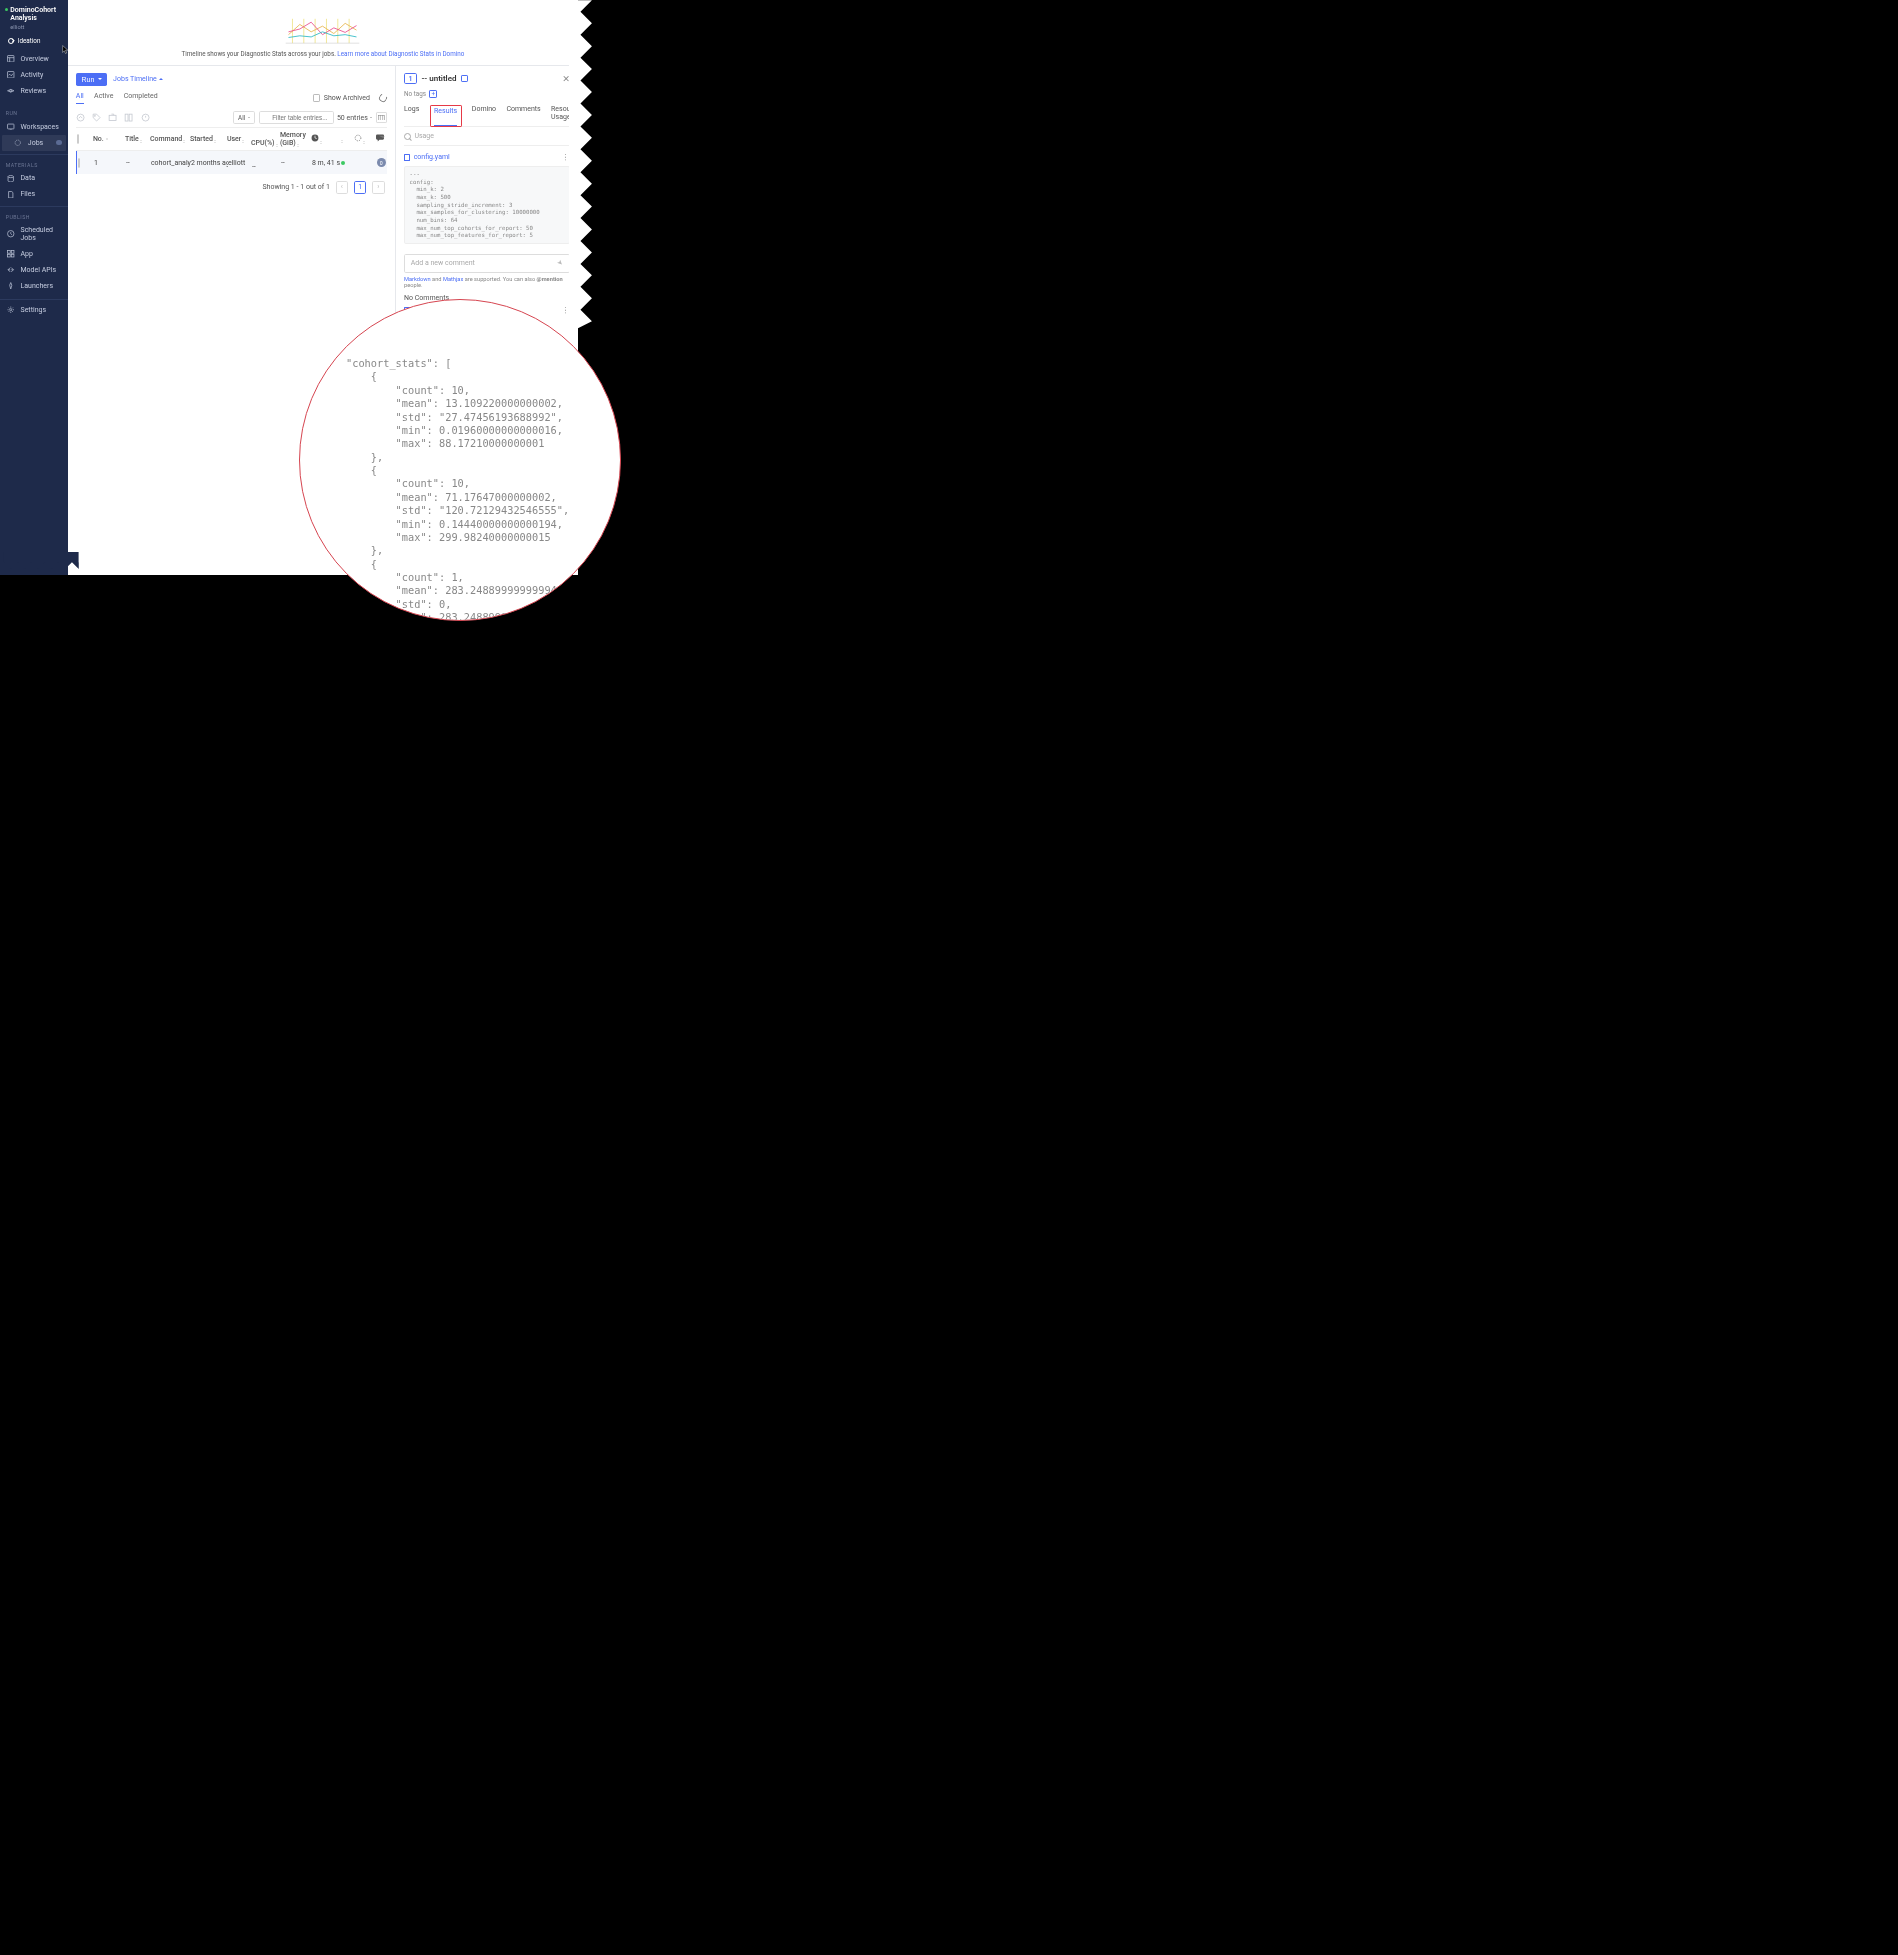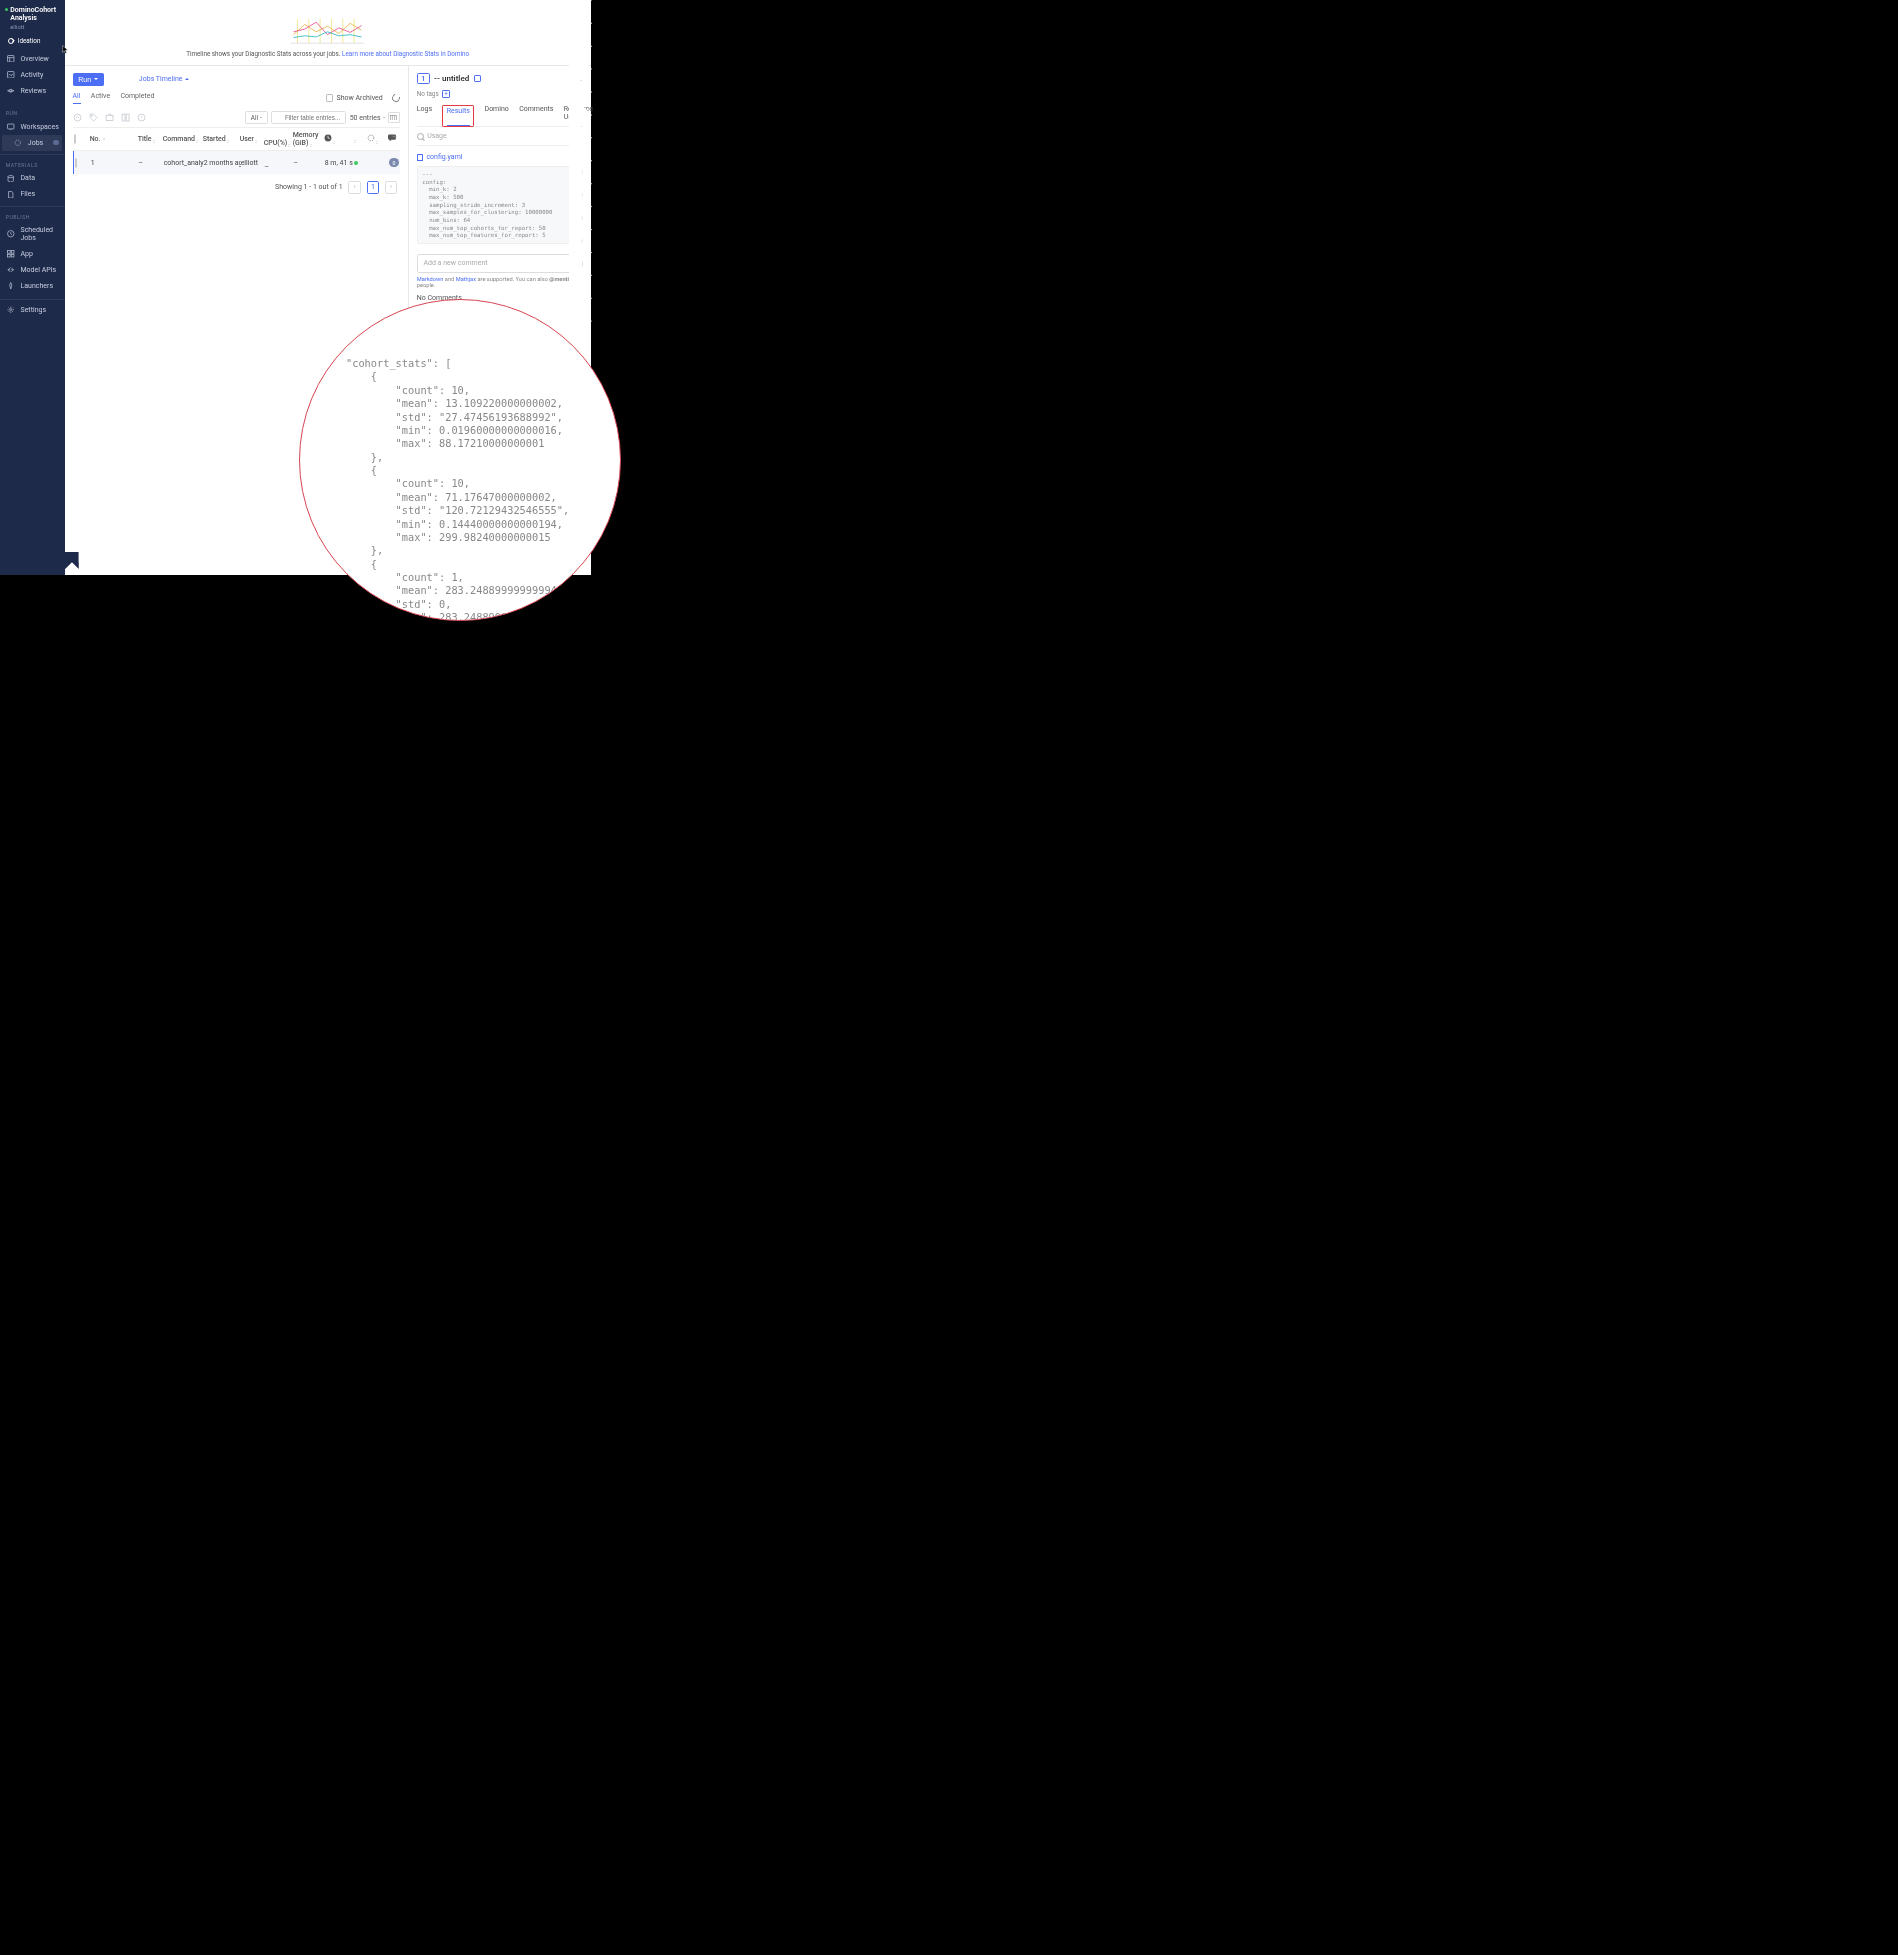--- a/index.html
+++ b/index.html
@@ -39,21 +39,21 @@
 .chart-box { width: 75px; height: 34px; margin: 0 auto 4.6px; position: relative; background: #fff; }
 .chart-box svg { width: 100%; height: 100%; }
 .chart-caption { font-size: 6.3px; color: #555; }
 .chart-caption a { color: #4c6ef5; text-decoration: none; }
 .content { display: flex; flex: 1; border-top: 0.6px solid #e6e8ec; }
 .left-pane { flex: 1; padding: 7px 8px; min-width: 0; border-left: 1.7px solid #4c6ef5; margin-left: 0; }
 .left-pane { border-left: none; }
 .run-row { display: flex; align-items: center; gap: 5.7px; margin-bottom: 5.7px; }
 .btn-run { background: #4c6ef5; color: #fff; border: none; border-radius: 1.7px; padding: 2.9px 5.7px; font-size: 7px; display: flex; align-items: center; gap: 3.4px; cursor: pointer; }
 .btn-run .chev { border-left: 2.3px solid transparent; border-right: 2.3px solid transparent; border-top: 2.3px solid #fff; }
-.link-blue { color: #4c6ef5; font-size: 7px; cursor: pointer; display: flex; align-items: center; gap: 2.3px; margin-left: 29px; }
+.link-blue { color: #4c6ef5; font-size: 7px; cursor: pointer; display: flex; align-items: center; gap: 2.3px; }
 .link-blue .chev-up { border-left: 2.3px solid transparent; border-right: 2.3px solid transparent; border-bottom: 2.3px solid #4c6ef5; }
 .tabs-row { display: flex; align-items: center; justify-content: space-between; margin-bottom: 4.6px; }
 .tabs { display: flex; gap: 10.3px; font-size: 7px; }
 .tab { color: #666; padding-bottom: 3.4px; cursor: pointer; }
 .tab.active { color: #4c6ef5; border-bottom: 1.1px solid #4c6ef5; }
 .archived { display: flex; align-items: center; gap: 3.4px; font-size: 7px; color: #555; }
 .archived .cb { width: 7.5px; height: 7.5px; border: 0.6px solid #bbb; border-radius: 1.1px; }
 .reload { width: 8px; height: 8px; border: 0.9px solid #888; border-radius: 50%; border-top-color: transparent; transform: rotate(30deg); position: relative; }
 .toolbar-row { display: flex; align-items: center; justify-content: space-between; padding: 2.3px 0; border-bottom: 0.6px solid #eee; }
 .tb-icons { display: flex; gap: 7px; align-items: center; color: #c4c8d0; }
@@ -64,21 +64,21 @@
 .flt-input { border: 0.6px solid #ddd; border-radius: 1.7px; padding: 1.7px 3.4px 1.7px 12.6px; font-size: 6.3px; color: #999; width: 75px; position: relative; }
 .flt-wrap { position: relative; }
 .flt-wrap::before { content: ""; position: absolute; left: 3.4px; top: 2.9px; width: 4.6px; height: 3.4px; border-top: 0.6px solid #aaa; border-bottom: 0.6px solid #aaa; }
 .entries { font-size: 7px; color: #555; display: flex; align-items: center; gap: 2.3px; }
 .cols-btn { width: 11.5px; height: 10.3px; border: 0.6px solid #ddd; border-radius: 1.1px; display: flex; align-items: center; justify-content: center; }
 .table { width: 100%; font-size: 7px; }
 .th-row, .td-row { display: flex; align-items: center; padding: 3.4px 1.1px; }
 .th-row { color: #555; border-bottom: 0.6px solid #eee; font-weight: 500; }
 .col-cb { width: 16px; }
 .col-cb .cb { width: 7.5px; height: 7.5px; border: 0.6px solid #ccc; border-radius: 1.1px; }
-.col-no { width: 48px; display: flex; align-items: center; gap: 1.1px; }
+.col-no { width: 32px; display: flex; align-items: center; gap: 1.1px; }
 .col-title { width: 25px; }
 .col-cmd { width: 40px; }
 .col-started { width: 37px; }
 .col-user { width: 24px; }
 .col-cpu { width: 29px; margin-top: 8px; }
 .col-mem { width: 31px; }
 .col-clock { width: 29px; }
 .col-dot { width: 14px; }
 .col-eye { width: 14px; }
 .col-chat { width: 17px; text-align: right; }

